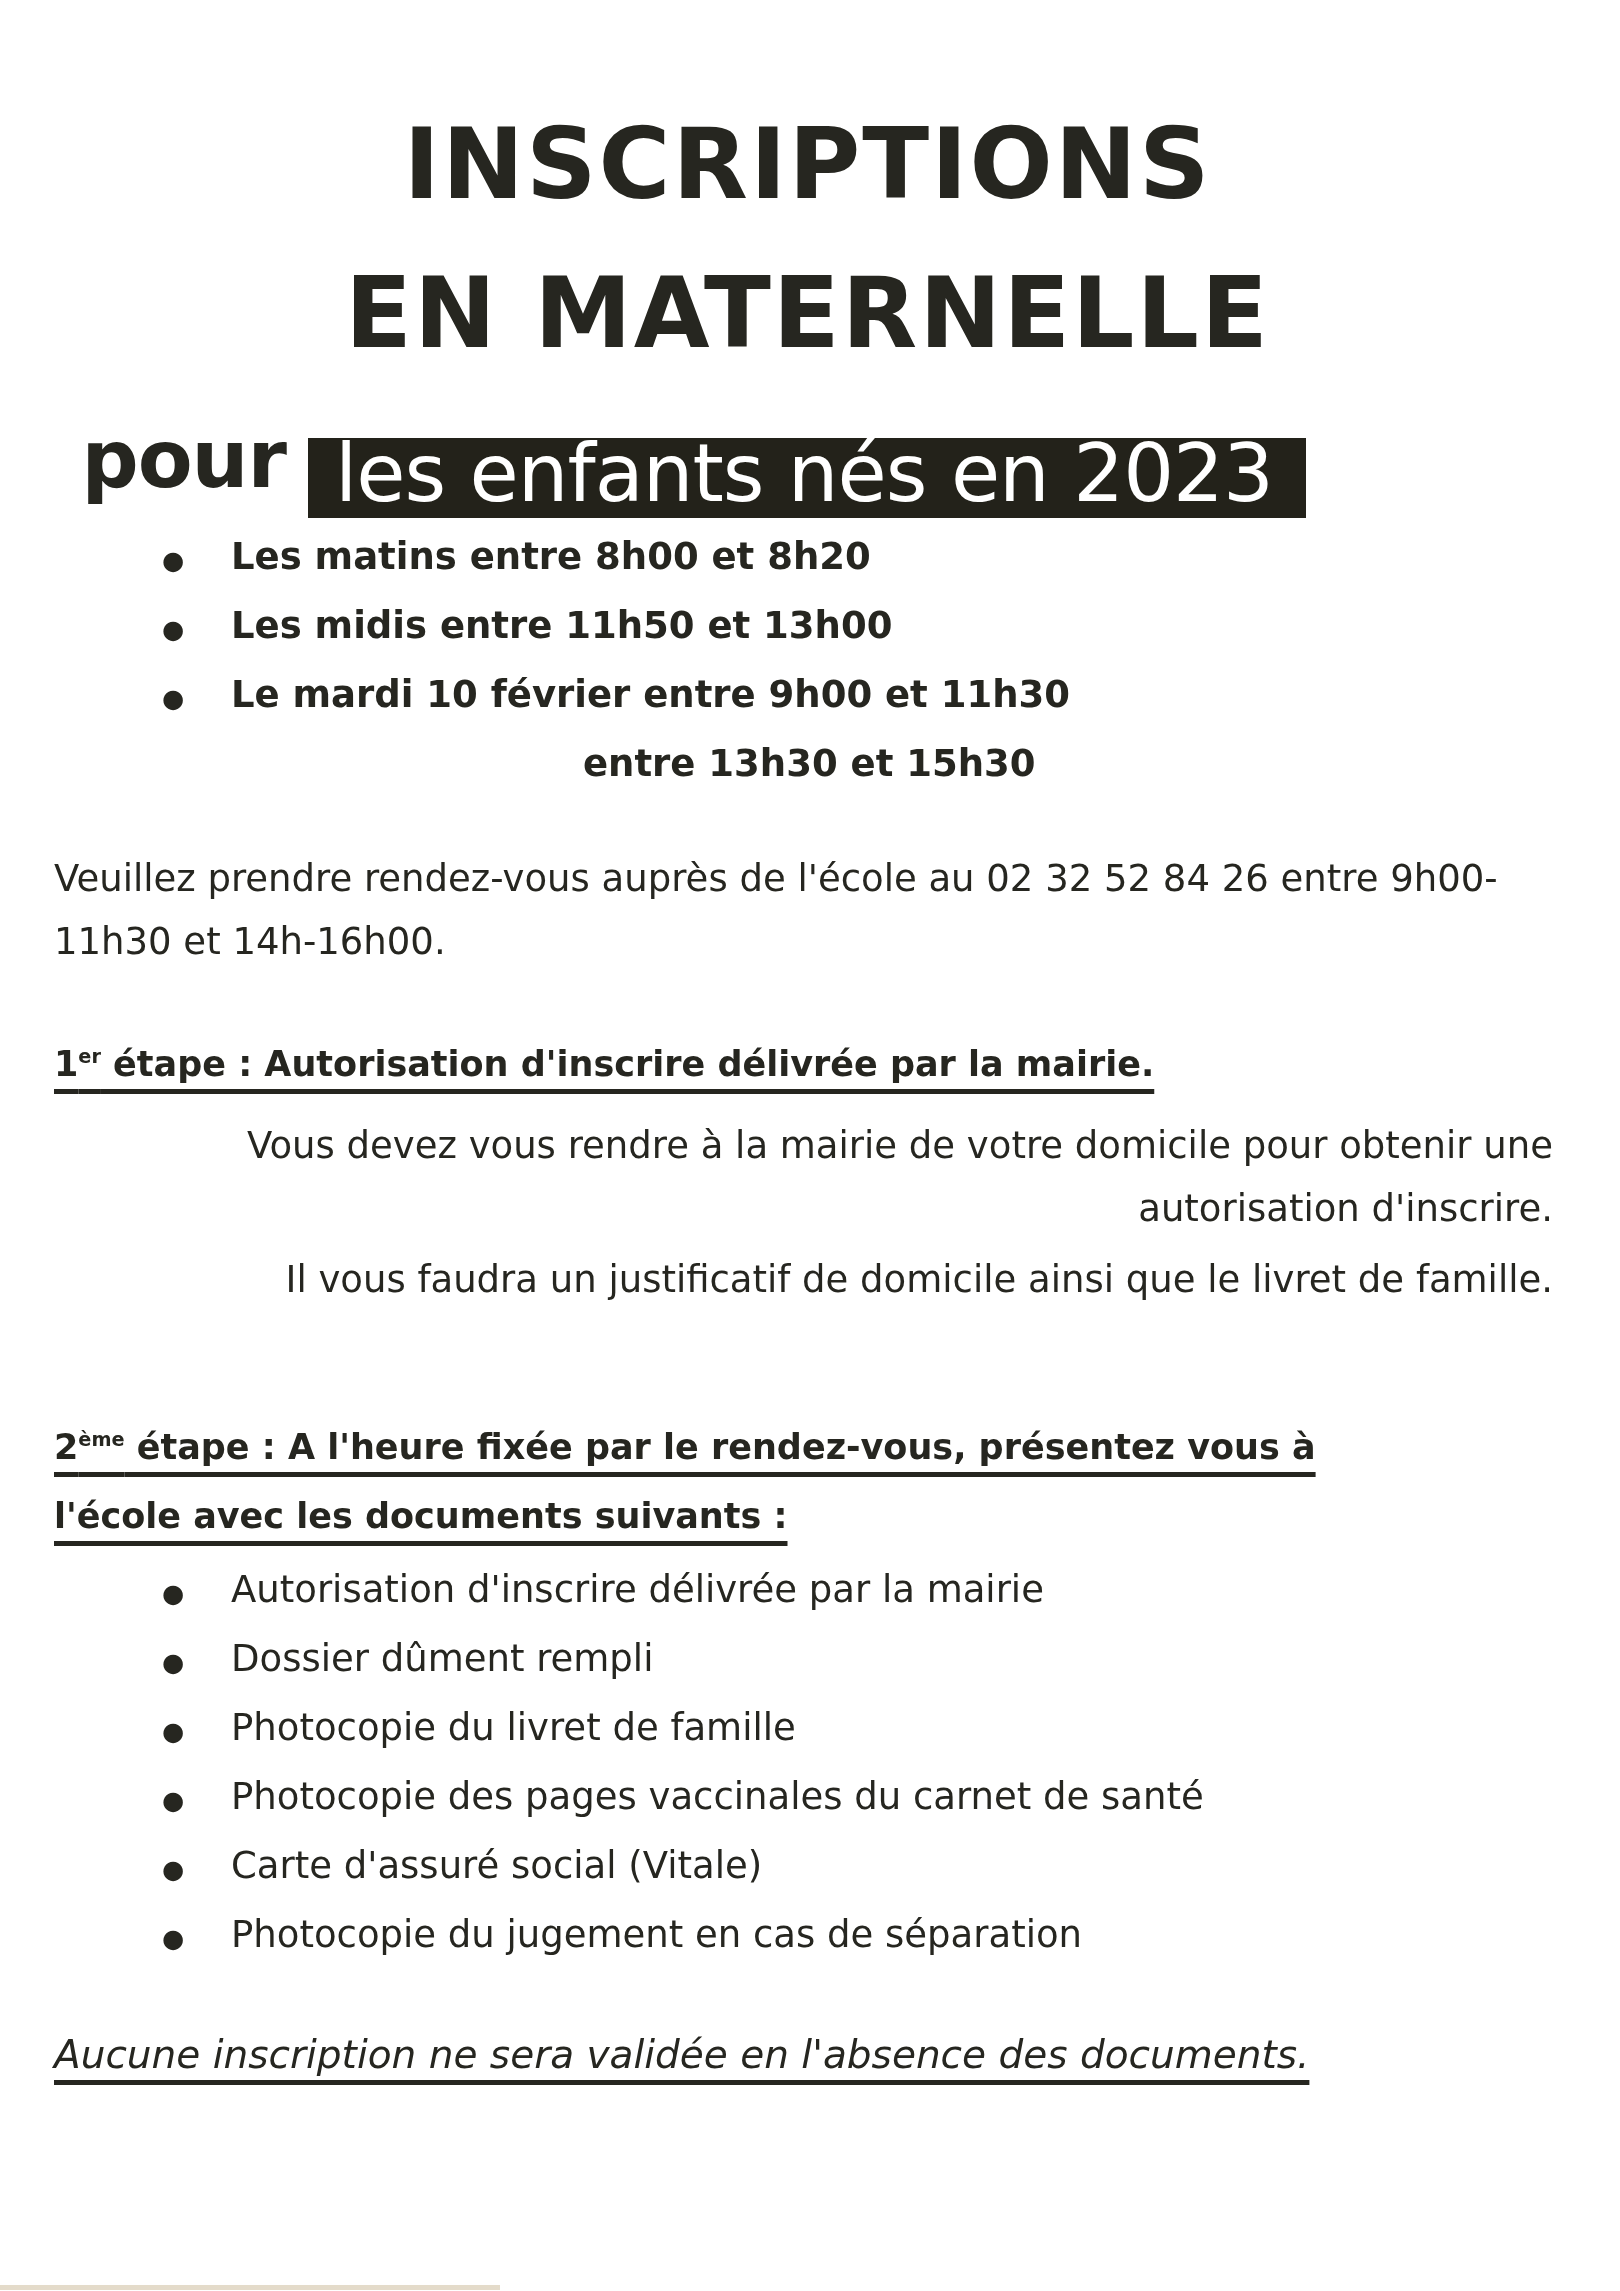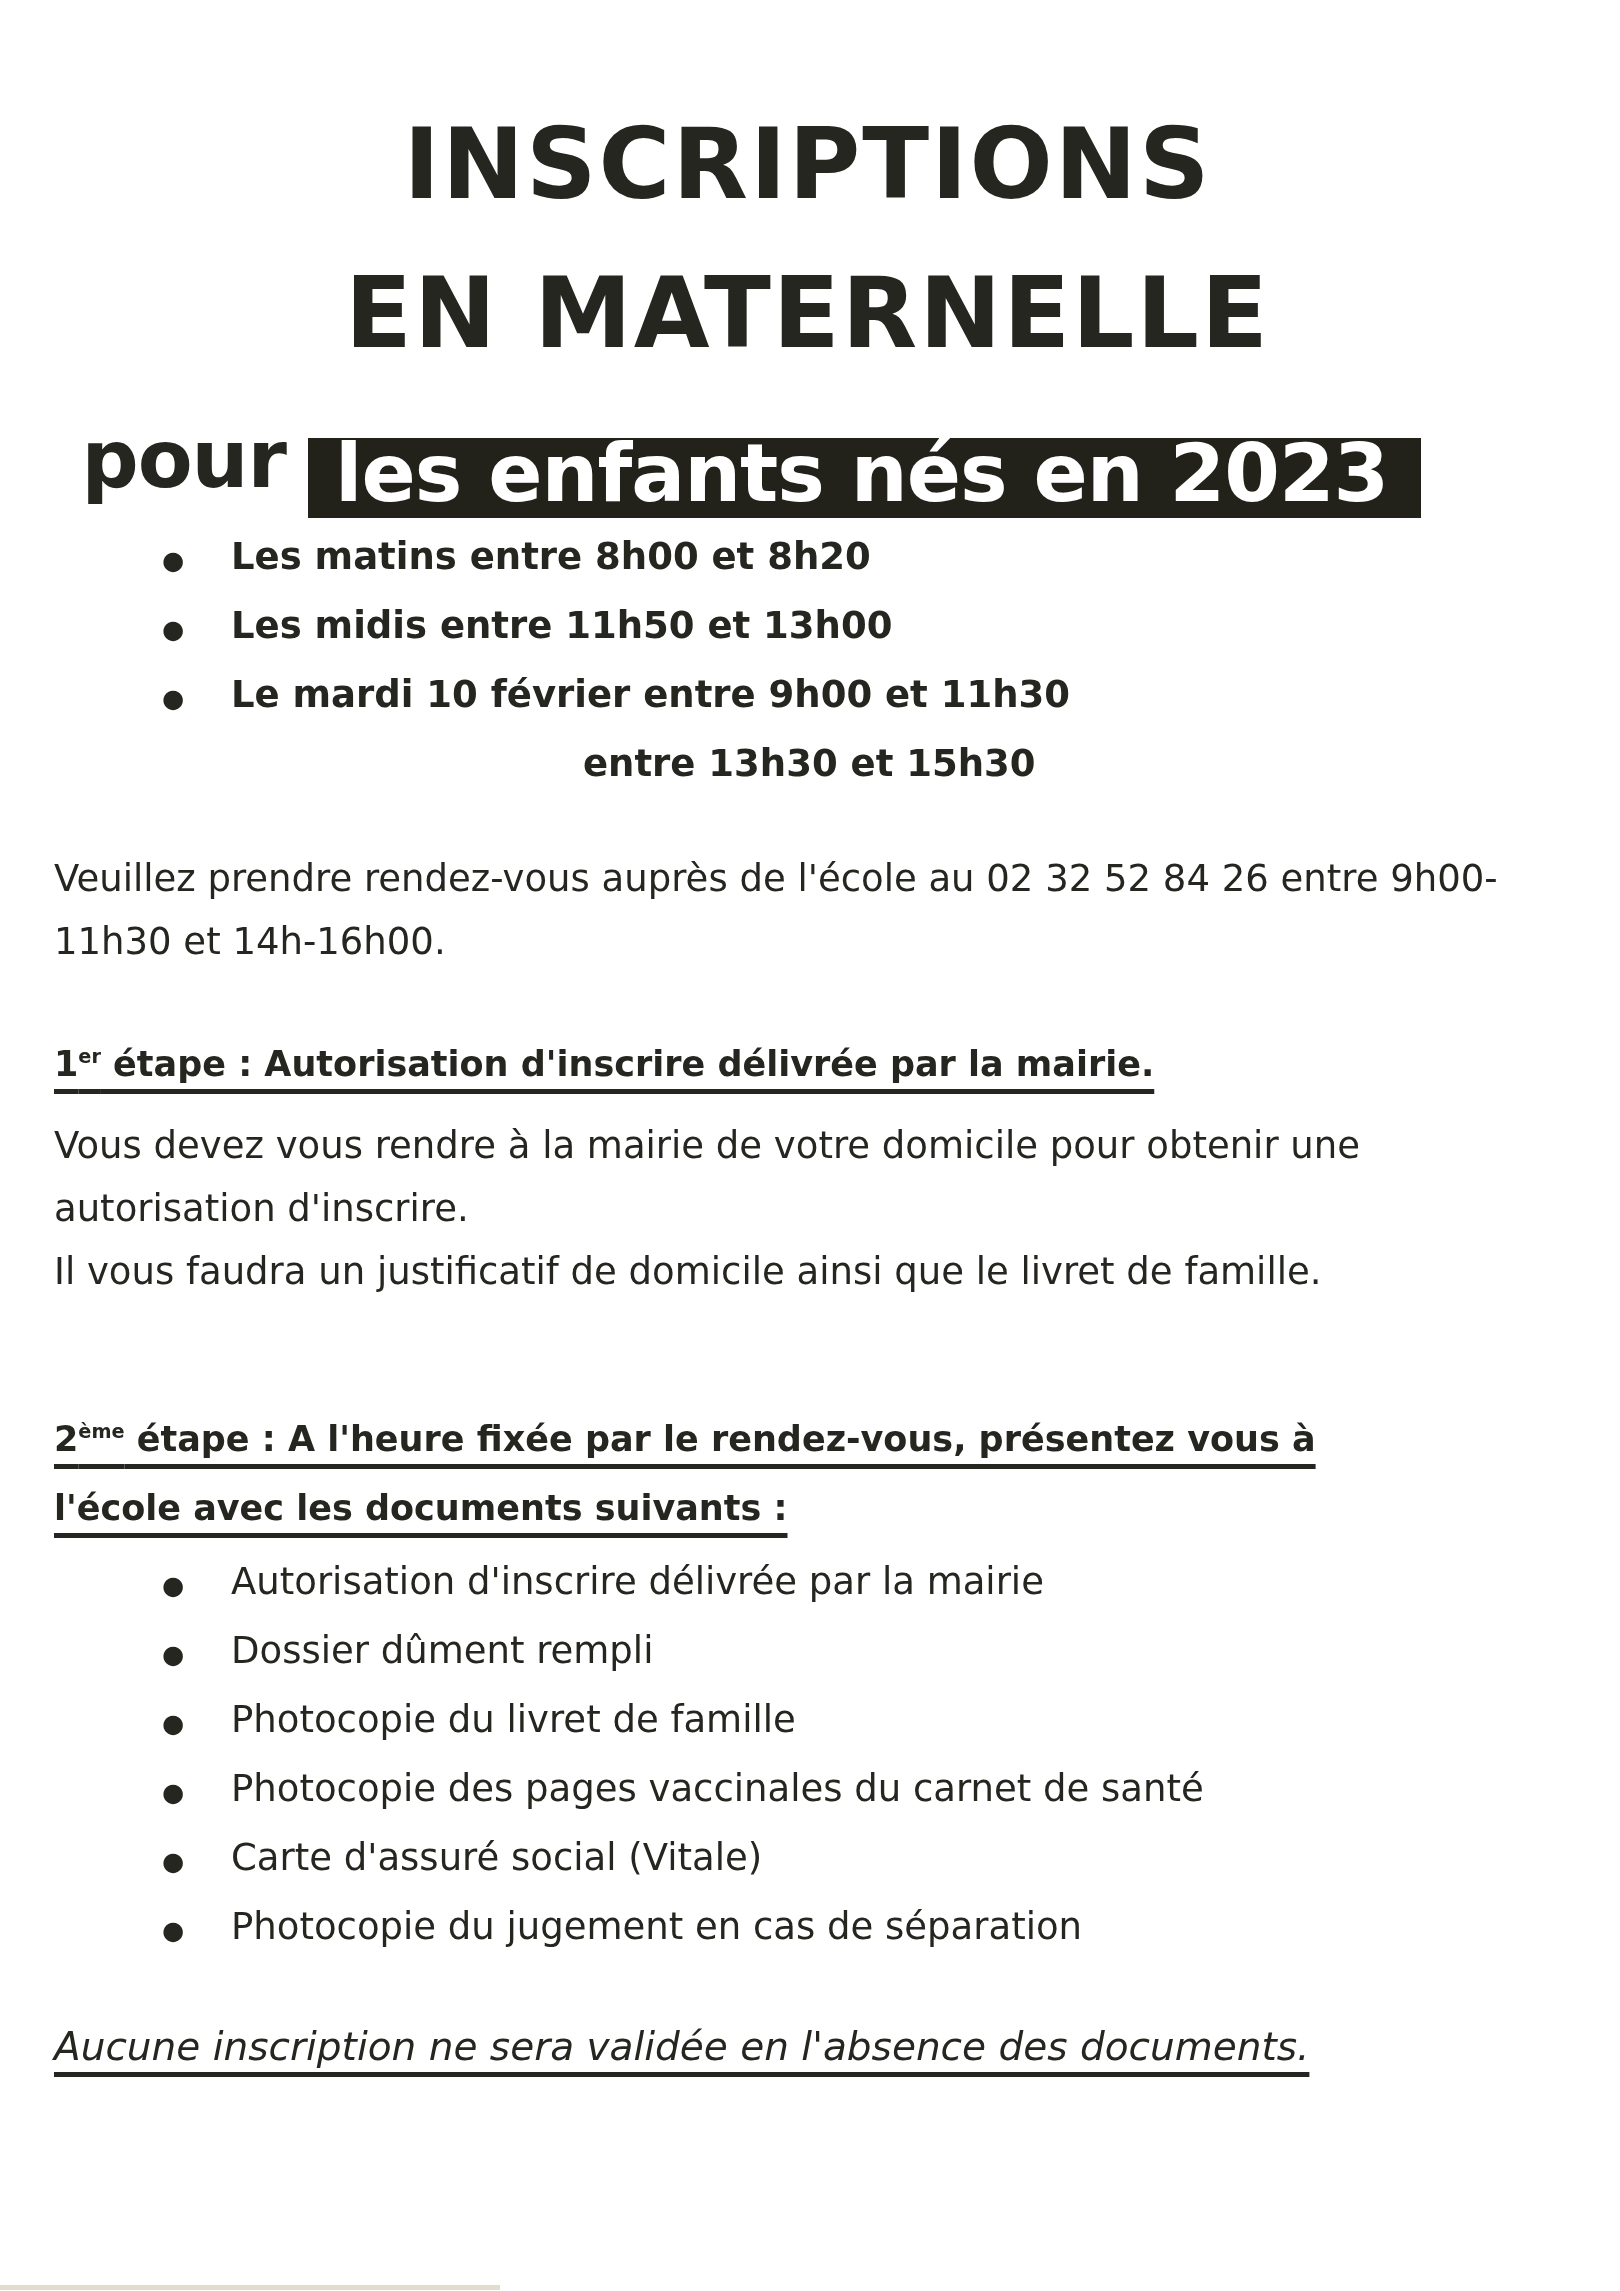--- a/index.html
+++ b/index.html
@@ -42,21 +42,21 @@
     letter-spacing: -1px;
     color: #262620;
     display: flex;
     align-items: center;
     padding-right: 21.6px;
   }
   .highlight-bar {
     background: #23221a;
     color: #ffffff;
     font-size: 80px;
-    font-weight: 700;
+    font-weight: 400;
     letter-spacing: -1px;
     display: flex;
     align-items: center;
     padding: 0 33px 7.8px 27.4px;
     white-space: nowrap;
     margin-top: 36px;
   }
   
   .intro {
     margin-top: 63px;
@@ -116,21 +116,21 @@
     text-underline-offset: 12.7px;
   }
   .step1-heading { margin-top: 57px; }
   .step2-heading { margin-top: 102px; }
   .step-body {
     font-size: 37px;
     line-height: 63px;
     max-width: 1509px;
     margin-top: 15.7px;
   }
-  .step-body p { margin: 0; }
+  .step-body p { margin: 8px; text-align: right; }
   sup.ord {
     font-size: 55%;
     vertical-align: super;
     line-height: 0;
   }
   .footer-note {
     margin-top: 51px;
     font-size: 39px;
     font-style: italic;
     line-height: 65px;

